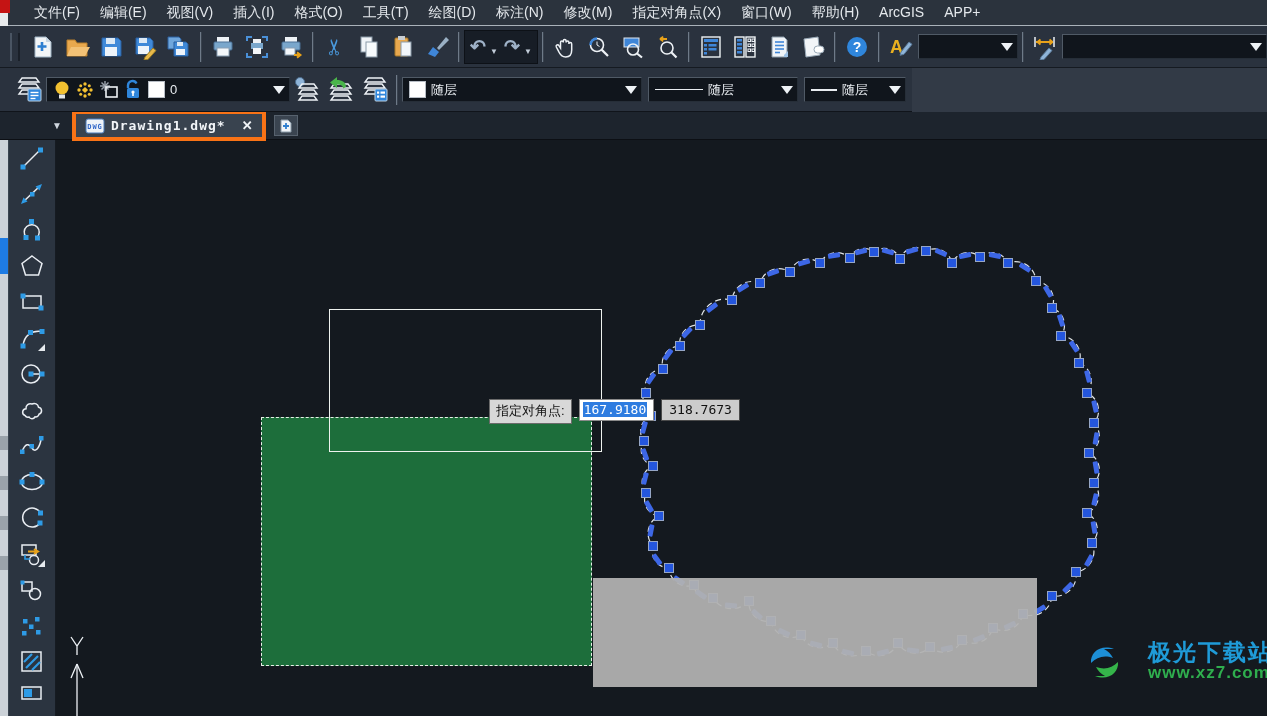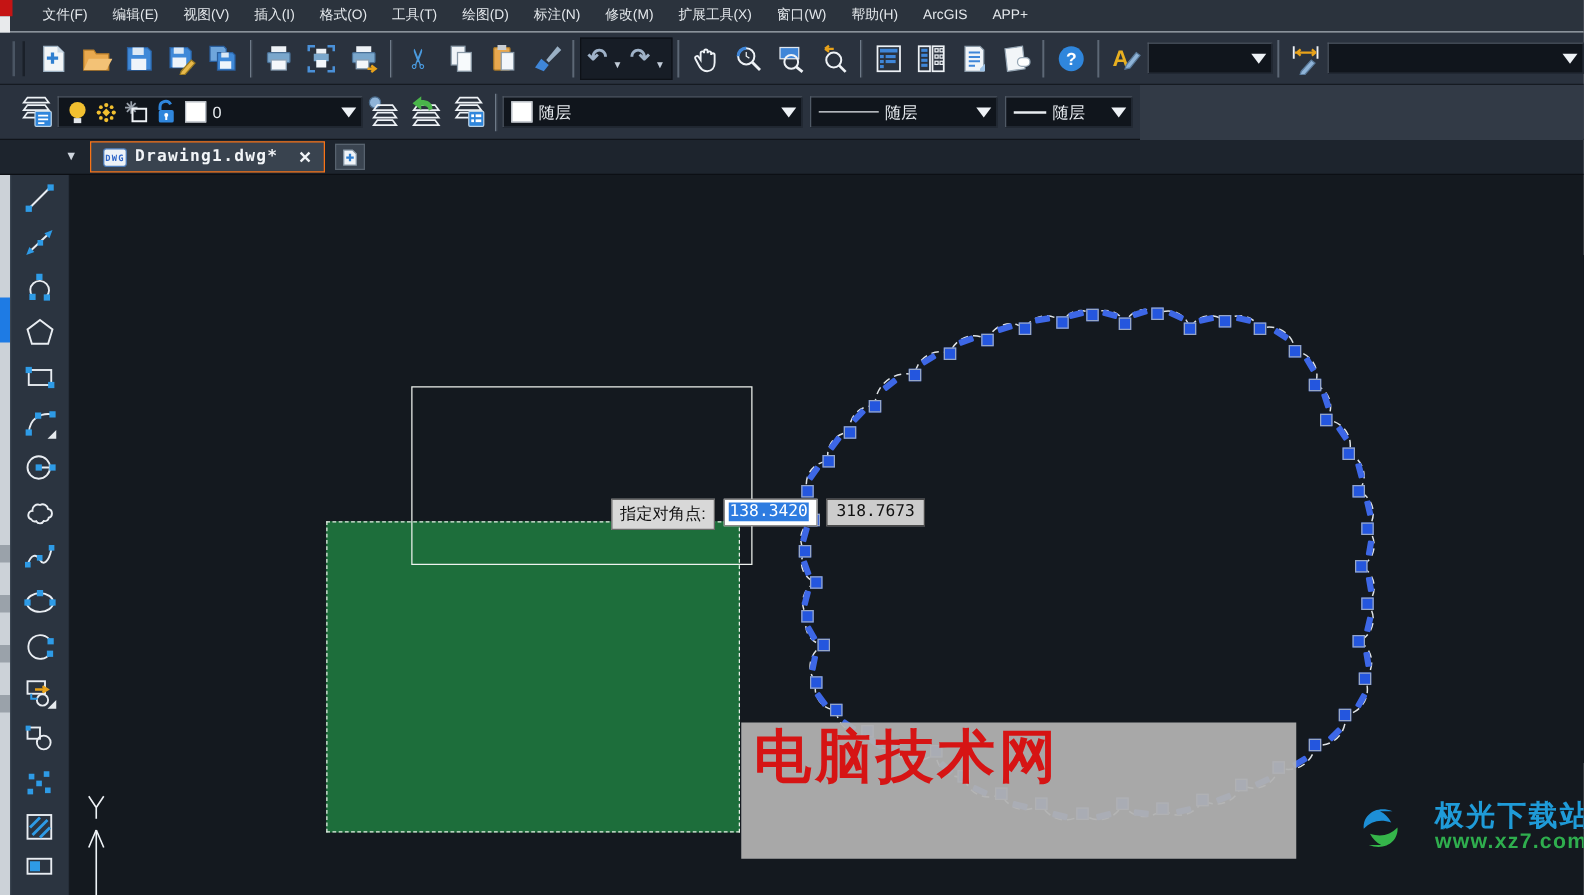--- a/index.html
+++ b/index.html
@@ -2,21 +2,21 @@
 <html><head>
 <meta charset="utf-8">
 <style>
   html,body{margin:0;padding:0;width:1267px;height:716px;overflow:hidden;
     font-family:"Liberation Sans",sans-serif;-webkit-font-smoothing:antialiased;}
   .app{position:relative;width:1267px;height:716px;background:#20262e;}
 
   
   .menubar{position:absolute;left:0;top:0;width:1267px;height:26px;background:#2b333d;
     border-bottom:1px solid #aab2ba;display:flex;align-items:center;padding-left:24px;box-sizing:border-box;z-index:20;}
-  .menu-item{color:#e4e8ec;font-size:11px;padding:0 10px;line-height:25px;cursor:default;white-space:nowrap;}
+  .menu-item{color:#e4e8ec;font-size:14px;padding:0 10px;line-height:25px;cursor:default;white-space:nowrap;}
   .red-corner{position:absolute;left:0;top:0;width:10px;height:13px;background:#c51414;z-index:30;}
   .corner-white{position:absolute;left:0;top:13px;width:8px;height:13px;background:#e8eaec;z-index:30;}
 
   .toolbar1{position:absolute;left:0;top:26px;width:1267px;height:42px;background:#2a323e;
     border-bottom:1px solid #151a21;display:flex;align-items:center;padding-left:10px;box-sizing:border-box;z-index:19;}
   .toolbar2{position:absolute;left:0;top:68px;width:1267px;height:44px;background:#2a323e;
     border-bottom:1px solid #10141a;display:flex;align-items:center;padding-left:12px;box-sizing:border-box;z-index:18;}
   .tgrip{width:6px;height:28px;border-left:2px solid #4a5563;border-right:2px solid #1a2029;margin-right:6px;}
   .tbtn{width:34px;height:34px;background:transparent;border:0;display:flex;align-items:center;justify-content:center;padding:0;}
   .tsep{width:0;height:30px;border-left:1px solid #6e7a88;border-right:1px solid #39424e;margin:0 4px;}
@@ -29,21 +29,21 @@
   .combo.dis{color:#8a929c;}
   .combo.dis .arr{border-top-color:#9aa2ac;}
   .lt-sample{display:inline-block;height:0;border-top:1.5px solid #e8ecf0;}
   .sw{width:15px;height:15px;background:#ffffff;border:1px solid #b8bec6;}
   .t2fill{flex:1;height:44px;background:#323a46;margin-left:6px;}
 
   
   .tabbar{position:absolute;left:0;top:112px;width:1267px;height:28px;background:#1d242d;
     border-bottom:1px solid #0c0f14;display:flex;align-items:center;padding-left:46px;box-sizing:border-box;z-index:17;}
   .tablist-btn{color:#cfd6de;font-size:10px;background:none;border:0;padding:0 6px;}
-  .tab{height:23px;background:#39434f;border:1px solid #f97316;display:flex;align-items:center;gap:6px;
+  .tab{height:23px;background:#39434f;border:4px solid #f97316;display:flex;align-items:center;gap:6px;
     padding:0 9px;color:#f2f5f8;font-weight:bold;font-size:13px;font-family:"DejaVu Sans Mono",monospace;letter-spacing:1px;margin-left:4px;}
   .tab-close{color:#f2f5f8;font-weight:bold;font-size:13px;margin-left:10px;background:none;border:0;padding:0;}
   .newtab{width:24px;height:21px;background:#3a4450;border:1px solid #57626e;margin-left:8px;
     display:flex;align-items:center;justify-content:center;padding:0;}
 
   
   .leftstrip{position:absolute;left:0;top:26px;width:8px;height:690px;background:#ccd2d8;z-index:16;}
   .leftstrip .blue{position:absolute;left:0;top:212px;width:8px;height:36px;background:#1e7be4;}
   .leftstrip .notch{position:absolute;left:0;width:8px;height:14px;background:#9aa2aa;}
   .sidebar{position:absolute;left:8px;top:140px;width:48px;height:576px;background:#2b3440;
@@ -92,21 +92,21 @@
   <div class="menubar">
     <span class="menu-item">文件(F)</span>
     <span class="menu-item">编辑(E)</span>
     <span class="menu-item">视图(V)</span>
     <span class="menu-item">插入(I)</span>
     <span class="menu-item">格式(O)</span>
     <span class="menu-item">工具(T)</span>
     <span class="menu-item">绘图(D)</span>
     <span class="menu-item">标注(N)</span>
     <span class="menu-item">修改(M)</span>
-    <span class="menu-item">扩展工具(X)</span>
+    <span class="menu-item">指定对角点(X)</span>
     <span class="menu-item">窗口(W)</span>
     <span class="menu-item">帮助(H)</span>
     <span class="menu-item">ArcGIS</span>
     <span class="menu-item">APP+</span>
   </div>
   <div class="red-corner"></div>
   <div class="corner-white"></div>
 
   <div class="toolbar1">
     <div class="tgrip"></div>
@@ -674,26 +674,25 @@
         <div class="grip" style="left: 585px; top: 248px;"></div>
         <div class="mgrip" style="left: 588.66px; top: 235.78px; transform: rotate(-54.7deg);"></div>
         <div class="grip" style="left: 602px; top: 224px;"></div>
         <div class="mgrip" style="left: 605.82px; top: 212.28px; transform: rotate(-53.5deg);"></div>
         <div class="grip" style="left: 619px; top: 201px;"></div>
         <div class="mgrip" style="left: 624.64px; top: 189.8px; transform: rotate(-46.4deg);"></div>
       </div>
 
     <div class="tooltip">
       <span class="tip-label">指定对角点:</span>
-      <span class="tip-input"><span class="sel">138.3420</span></span>
+      <span class="tip-input"><span class="sel">167.9180</span></span>
       <span class="tip-box2">318.7673</span>
     </div>
 
     <div class="watermark">
-      <span class="wm-title">电脑技术网</span>
     </div>
 
     <div class="dlbadge">
       <svg width="46" height="46">
           <path d="M32 9C19 4 8 12 9 23c6-6 13-8 22-5-2-4-5-7-9-9z" fill="#1d8fd6"></path>
           <path d="M13 36c13 5 24-3 23-14-6 6-13 8-22 5 2 4 5 7 9 9z" fill="#35b54a"></path>
         </svg>
       <div class="dl-text">
         <span class="dl-title">极光下载站</span>
         <span class="dl-url">www.xz7.com</span>

